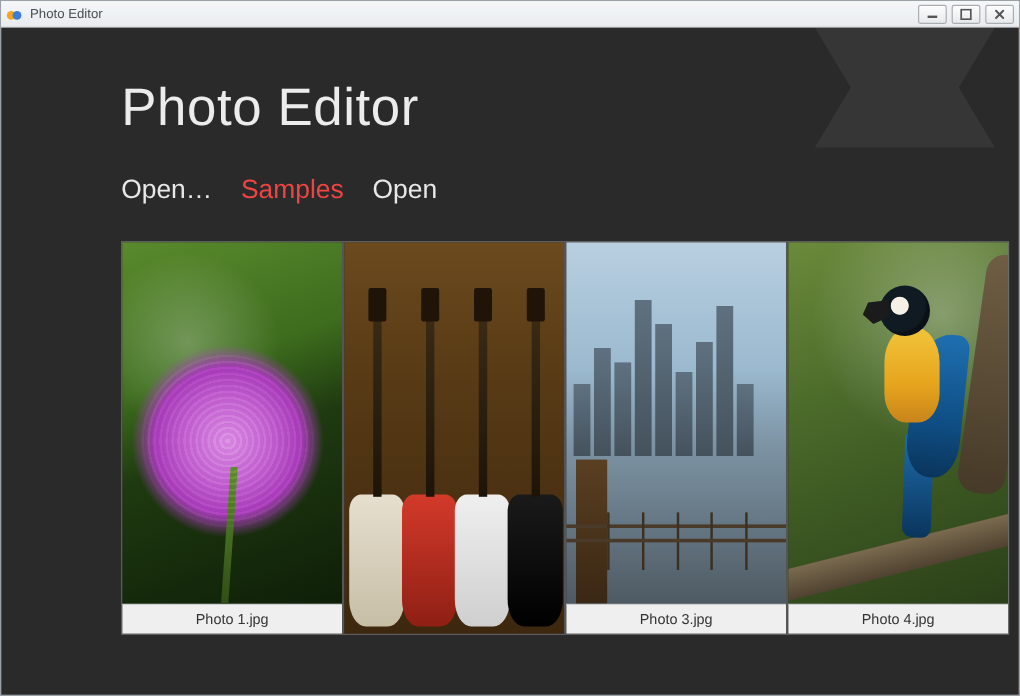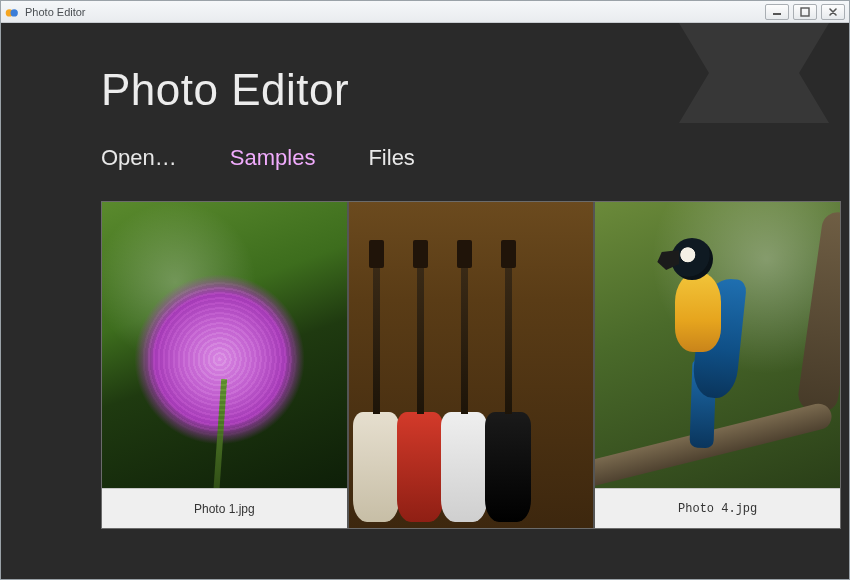--- a/index.html
+++ b/index.html
@@ -67,52 +67,52 @@
     color: #ececec;
     font-weight: 200;
     font-size: 44px;
     letter-spacing: 0.5px;
   }
   .tabs {
     position: absolute;
     left: 100px;
     top: 122px;
     display: flex;
-    gap: 53px;
+    gap: 24px;
     color: #e8e8e8;
     font-size: 22px;
     font-weight: 300;
   }
   .tab { cursor: pointer; }
-  .tab.active { color: #f0abfc; }
+  .tab.active { color: #ef4444; }
   .gallery {
     position: absolute;
     left: 100px;
     top: 178px;
     width: 740px;
     height: 328px;
     display: flex;
     border: 1px solid #6b6b6b;
     background: #2a2a2a;
   }
   .card {
     flex: 1 1 0;
     display: flex;
     flex-direction: column;
     border-right: 2px solid #555;
     cursor: pointer;
   }
-  .card:last-child { border-right: none; font-family: Liberation Mono, monospace; }
+  .card:last-child { border-right: none; }
   .thumb {
     flex: 1 1 auto;
     position: relative;
     overflow: hidden;
   }
   .caption {
-    height: 40px;
+    height: 25px;
     background: #efefef;
     color: #333;
     font-size: 12px;
     display: flex;
     align-items: center;
     justify-content: center;
     border-top: 1px solid #c7c7c7;
   }
   
   .t-flower {
@@ -257,21 +257,21 @@
 
     <svg class="watermark" viewBox="0 0 200 140">
       <polygon points="30,10 180,10 150,60 180,110 30,110 60,60" fill="#fff"></polygon>
     </svg>
 
     <div class="heading">Photo Editor</div>
 
     <div class="tabs">
       <div class="tab">Open…</div>
       <div class="tab active">Samples</div>
-      <div class="tab">Files</div>
+      <div class="tab">Open</div>
     </div>
 
     <div class="gallery">
 
       <div class="card">
         <div class="thumb t-flower" title="purple-allium-flower">
           <div class="stem"></div>
         </div>
         <div class="caption">Photo 1.jpg</div>
       </div>
@@ -294,20 +294,44 @@
               <div class="body"></div>
             </div>
           <div class="guitar g4">
               <div class="neck"></div>
               <div class="head"></div>
               <div class="body"></div>
             </div>
         </div>
       </div>
 
+      <div class="card">
+        <div class="thumb t-city" title="city-skyline-bridge">
+          <div class="skyline">
+            <div class="bld" style="height:60px"></div>
+            <div class="bld" style="height:90px"></div>
+            <div class="bld" style="height:78px"></div>
+            <div class="bld" style="height:130px"></div>
+            <div class="bld" style="height:110px"></div>
+            <div class="bld" style="height:70px"></div>
+            <div class="bld" style="height:95px"></div>
+            <div class="bld" style="height:125px"></div>
+            <div class="bld" style="height:60px"></div>
+          </div>
+          <div class="tower"></div>
+          <div class="bridge">
+            <div class="cable" style="left:20%"></div>
+            <div class="cable" style="left:35%"></div>
+            <div class="cable" style="left:50%"></div>
+            <div class="cable" style="left:65%"></div>
+            <div class="cable" style="left:80%"></div>
+          </div>
+        </div>
+        <div class="caption">Photo 3.jpg</div>
+      </div>
 
       <div class="card">
         <div class="thumb t-parrot" title="blue-gold-macaw-parrot">
           <div class="branch2"></div>
           <div class="branch"></div>
           <div class="parrot">
             <div class="tail"></div>
             <div class="wing"></div>
             <div class="chest"></div>
             <div class="head"></div>

